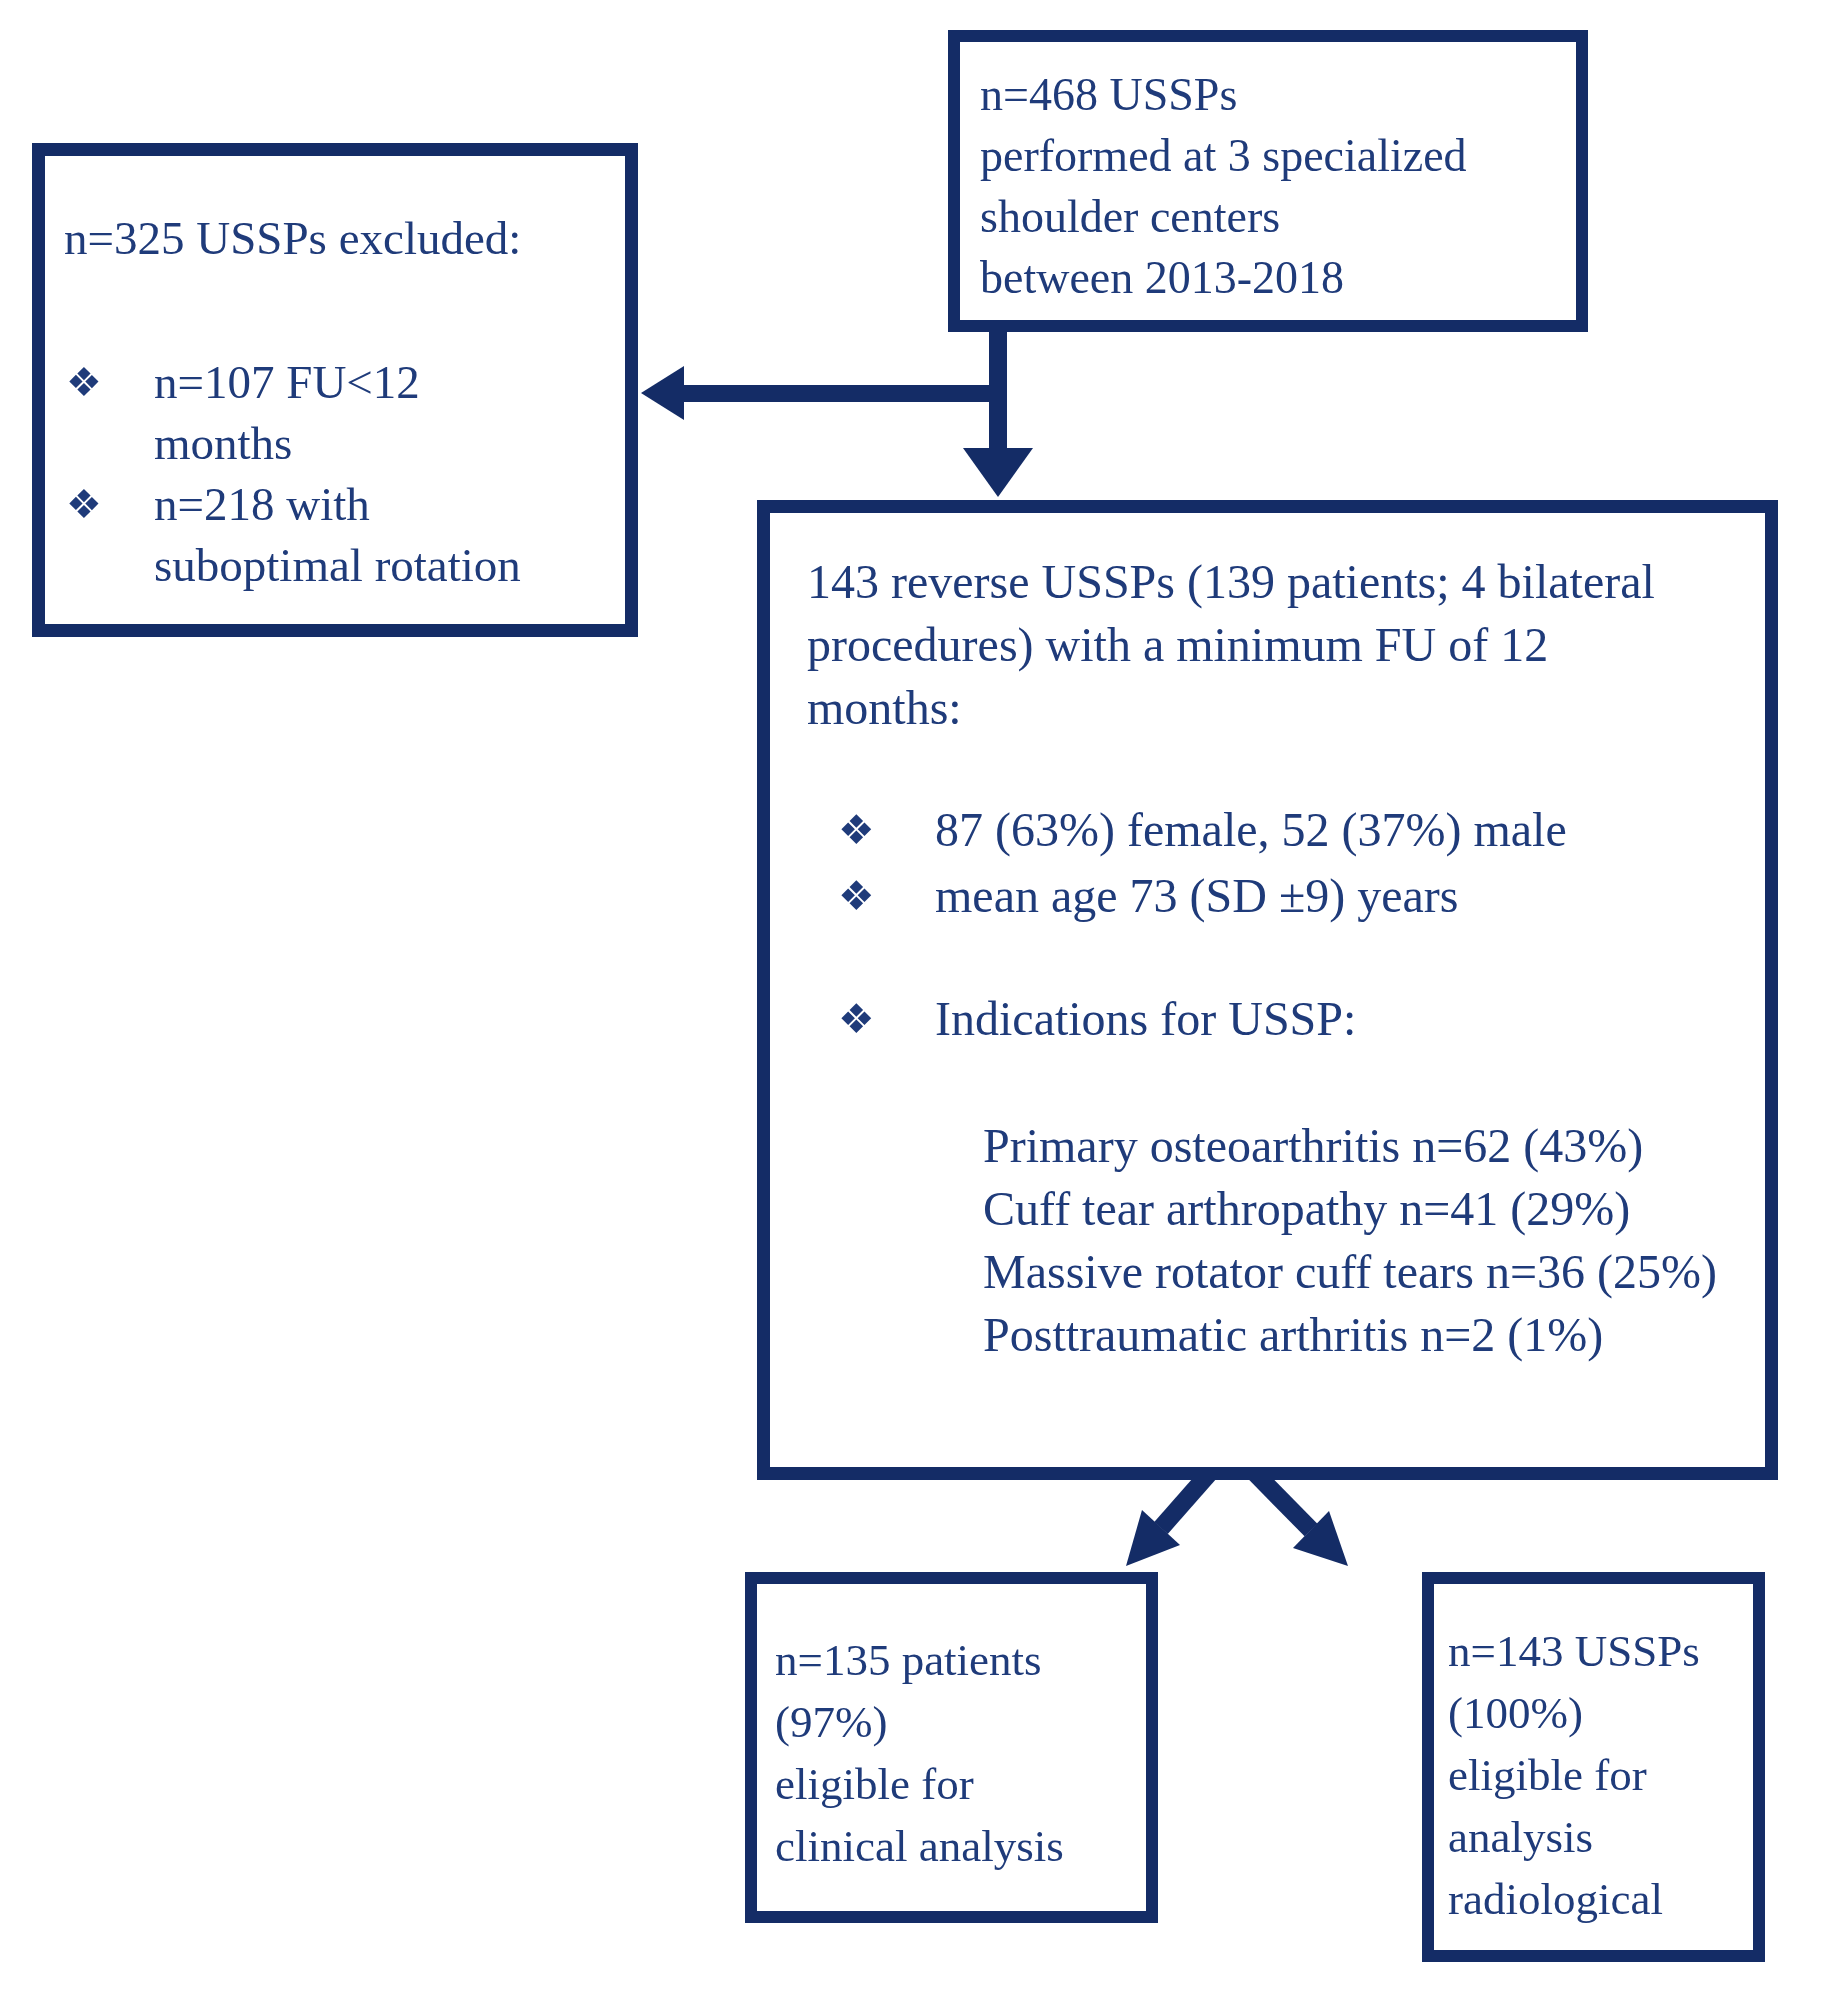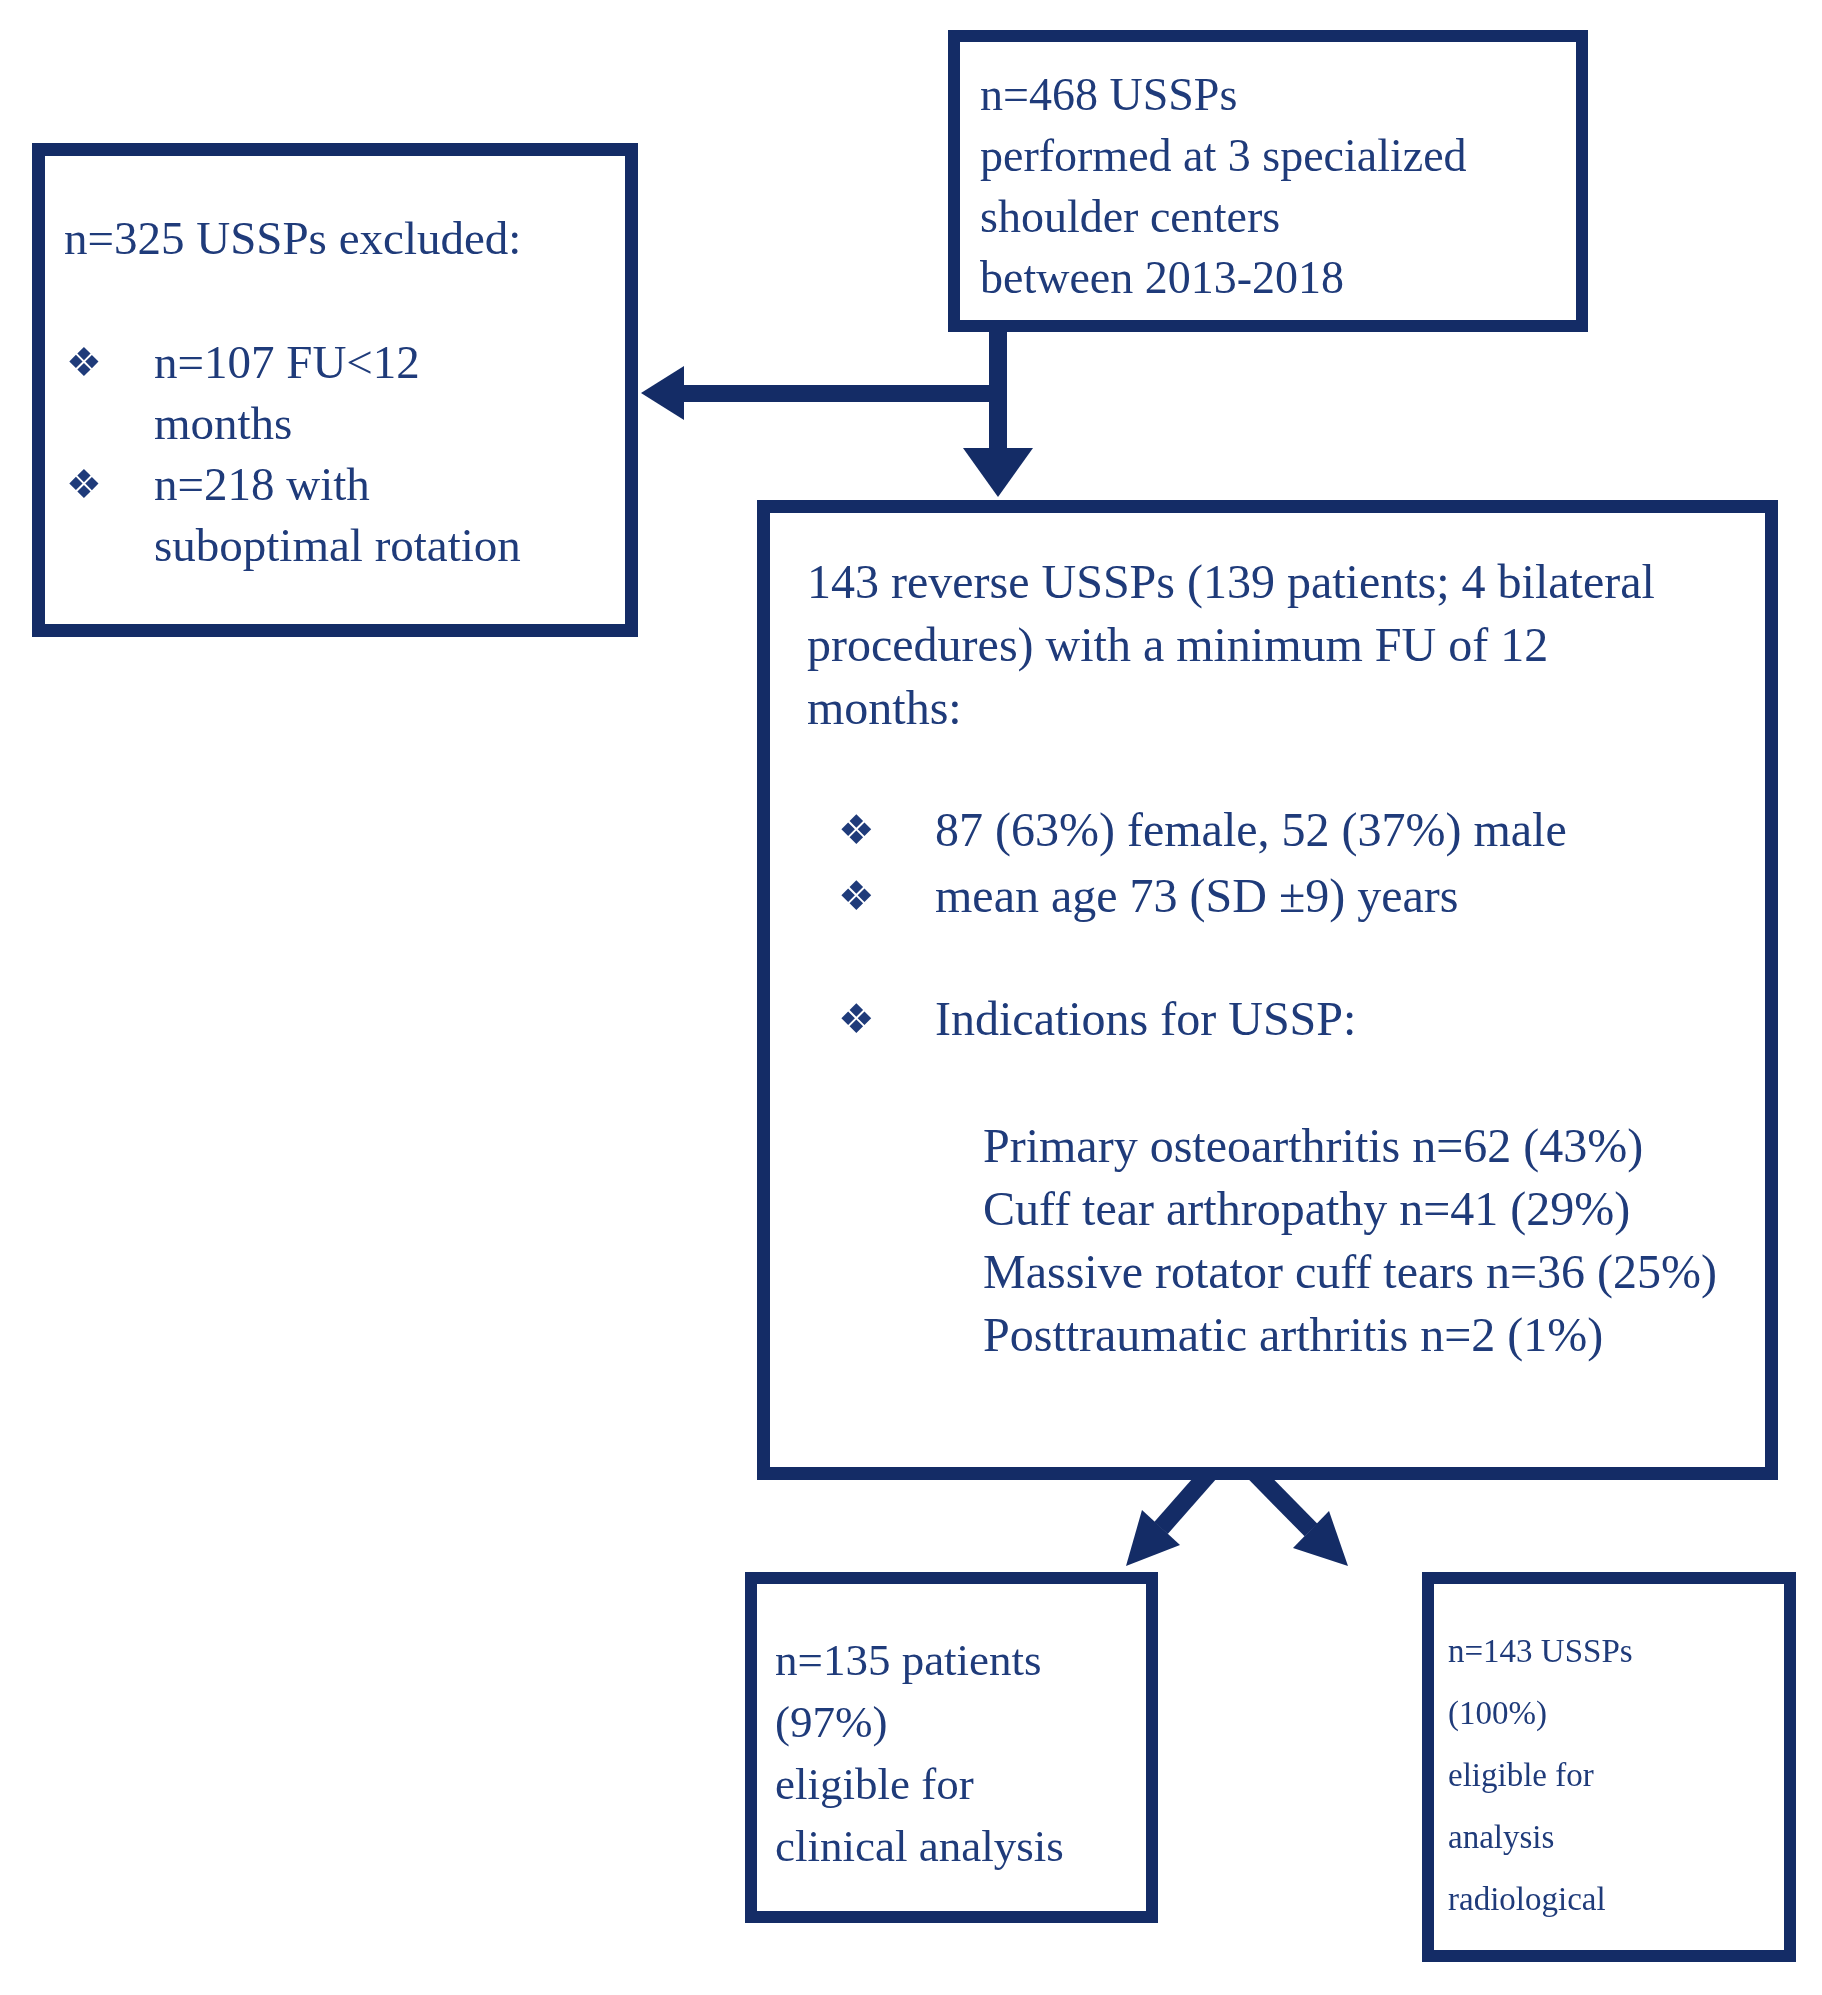--- a/index.html
+++ b/index.html
@@ -45,21 +45,21 @@
     font-size: 46px; line-height: 61px;
   }
 
   
   .excluded-box {
     left: 32px; top: 143px; width: 606px; height: 494px;
     border-width: 13px;
     padding: 52px 8px 0 19px;
     font-size: 47px; line-height: 60px;
   }
-  .excluded-box .box-title { margin-bottom: 64px; }
+  .excluded-box .box-title { margin-bottom: 84px; }
   .excluded-box .bullet-item { display: flex; line-height: 61px; }
   .excluded-box .bullet { flex: 0 0 88px; padding-left: 2px; }
 
   .bullet {
     font-family: "DejaVu Sans", sans-serif;
     font-size: 0.85em;
     color: var(--text);
   }
 
   
@@ -75,23 +75,23 @@
   .cohort-box .indications-row { margin-top: 57px; }
   .cohort-box .indication-list { margin-top: 62px; padding-left: 176px; line-height: 63px; }
 
   
   .clinical-box {
     left: 745px; top: 1572px; width: 413px; height: 351px;
     padding: 45px 6px 0 18px;
     font-size: 45px; line-height: 62px;
   }
   .radiological-box {
-    left: 1422px; top: 1572px; width: 374px; height: 390px;
+    left: 1422px; top: 1572px; width: 343px; height: 390px;
     padding: 36px 6px 17px 14px;
-    font-size: 33px; line-height: 62px;
+    font-size: 45px; line-height: 62px;
   }
 </style>
 </head>
 <body>
 
 <div class="canvas">
 
   <svg class="arrows" viewBox="0 0 1822 1995" xmlns="http://www.w3.org/2000/svg">
 
     <g>

